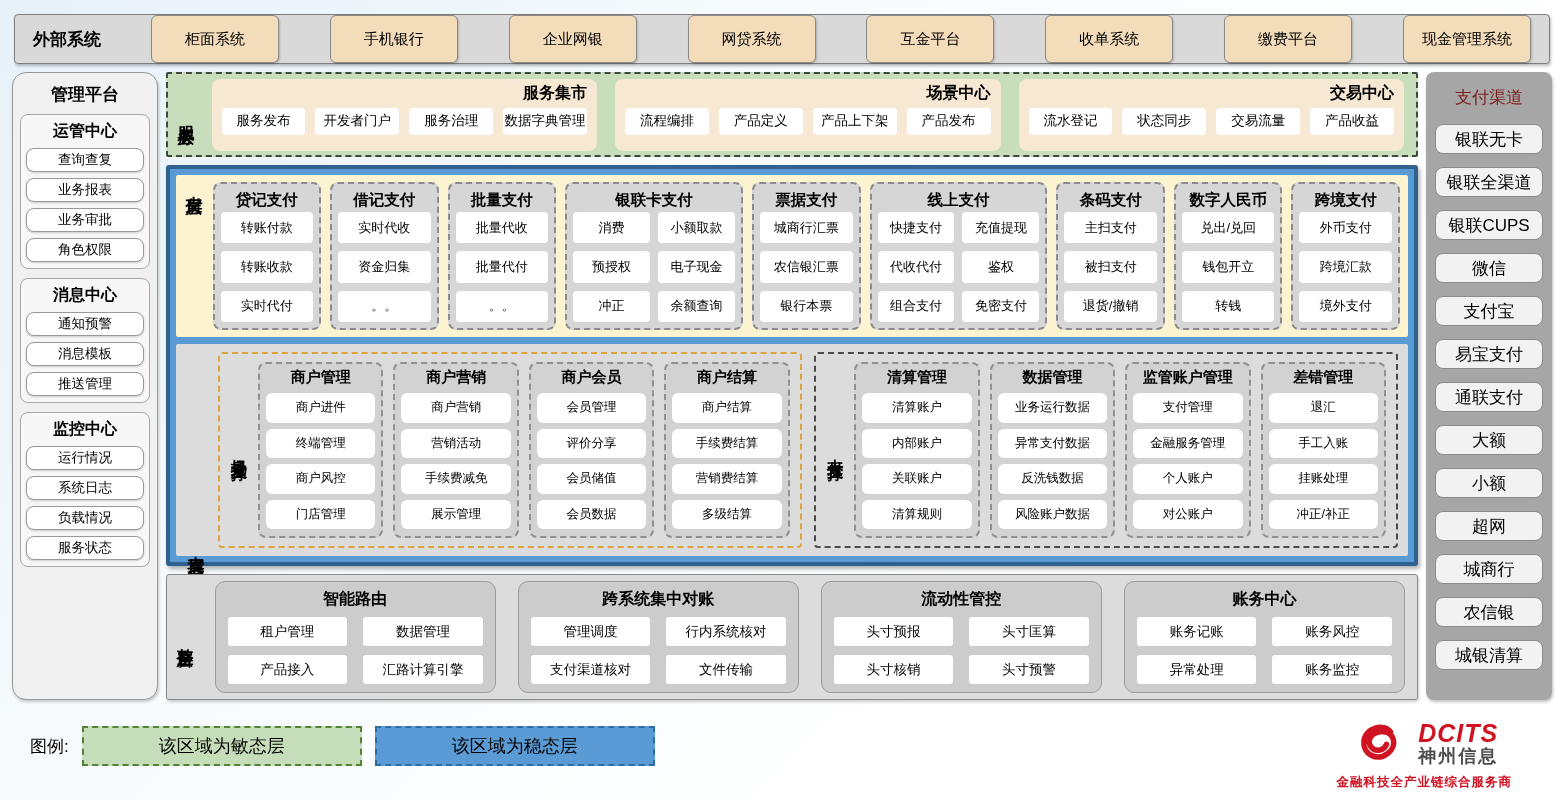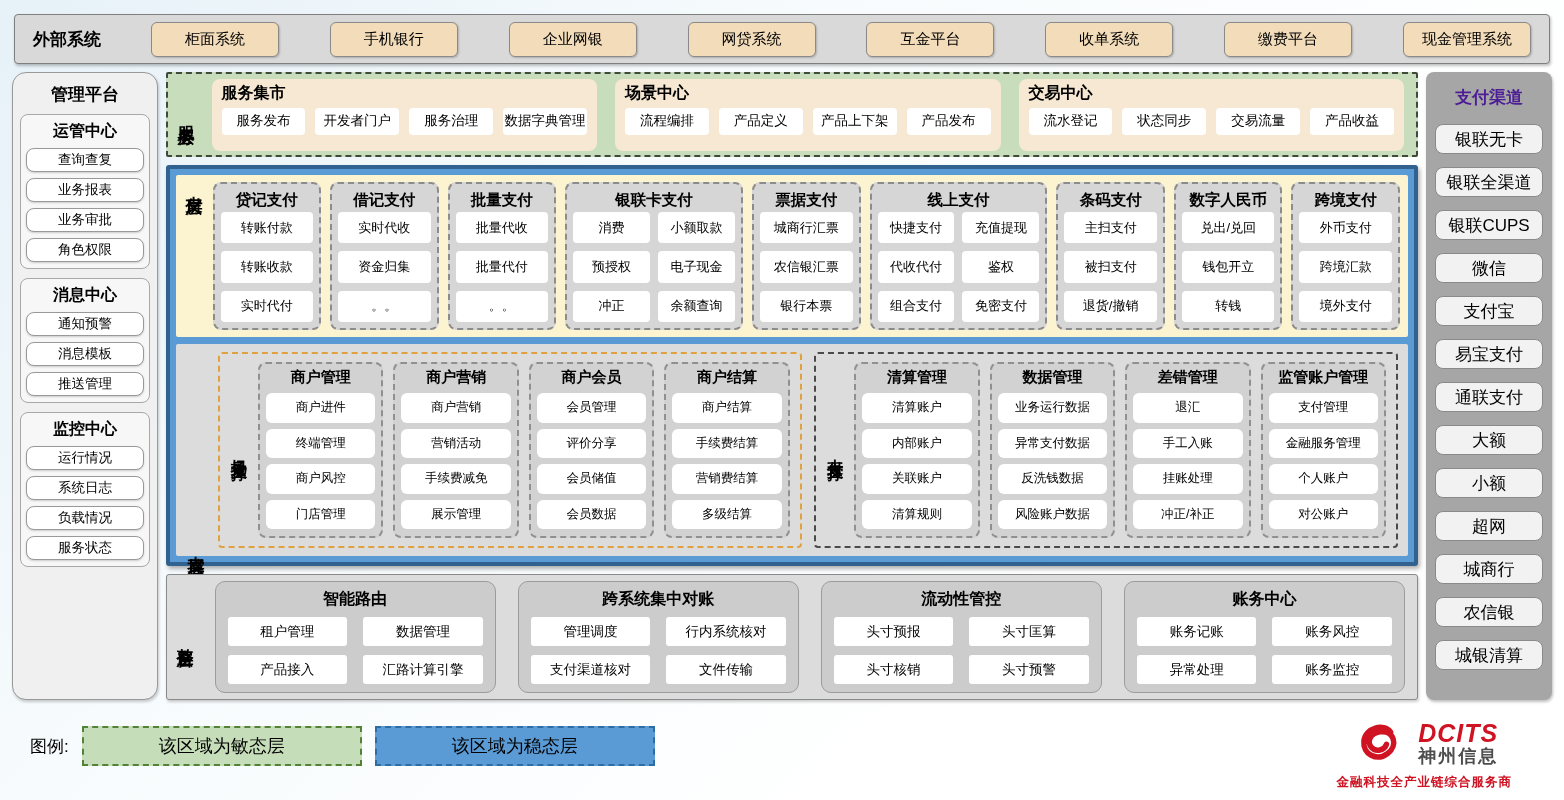--- a/index.html
+++ b/index.html
@@ -7,21 +7,21 @@
   body { font-family:"Liberation Sans","DejaVu Sans",sans-serif; }
   .page { width:1564px; height:800px; overflow:hidden; position:relative;
           background:linear-gradient(135deg,#e6f1f8 0%,#f7fbfd 35%,#ffffff 70%); }
 
   
   .topbar { margin:14px 14px 8px 14px; height:50px; background:#d9d9d9;
             border:1px solid #7f7f7f; border-radius:4px; display:flex; align-items:center;
             padding:0 18px; box-shadow:1px 2px 3px rgba(0,0,0,.25); }
   .topbar-label { font-weight:bold; font-size:17px; width:118px; color:#000; }
   .ext-items { flex:1; display:flex; justify-content:space-between; }
-  .ext-btn { width:128px; height:35px; background:#f2dcba; border:1px solid #8a8a8a;
+  .ext-btn { width:128px; height:48px; background:#f2dcba; border:1px solid #8a8a8a;
              border-radius:6px; display:flex; align-items:center; justify-content:center;
              font-size:15px; box-shadow:1px 1px 2px rgba(0,0,0,.2); }
 
   
   .main { display:flex; margin:0 12px; gap:8px; height:628px; }
 
   
   .left-sidebar { width:146px; background:#f0f0f0; border:1px solid #999; border-radius:14px;
                   padding:4px 7px; display:flex; flex-direction:column;
                   box-shadow:1px 2px 3px rgba(0,0,0,.2); }
@@ -37,21 +37,21 @@
   .center { flex:1; display:flex; flex-direction:column; min-width:0; }
 
   .vlabel { writing-mode:vertical-lr; text-orientation:upright; font-weight:bold;
             font-size:17px; line-height:1.15; letter-spacing:2px; flex:none; }
 
   
   .service-layer { height:88px; background:#c7ddbb; border:2px dashed #3f4a3a; border-radius:2px;
                    display:flex; align-items:center; padding:4px 12px 4px 8px; gap:16px;
                    margin-bottom:8px; }
   .svc-panel { flex:1; background:#f6e8d2; border-radius:8px; height:72px; padding:3px 10px; }
-  .svc-title { text-align:left; font-weight:bold; font-size:16px; padding:1px 0 4px;font-family:Liberation Serif, serif; }
+  .svc-title { text-align:right; font-weight:bold; font-size:16px; padding:1px 0 4px;font-family:Liberation Serif, serif; }
   .svc-row { display:flex; gap:10px; }
   .svc-btn { background:#fff; border-radius:4px; height:27px; flex:1; display:flex;
              align-items:center; justify-content:center; font-size:13.5px; }
 
   
   .stable-container { border:4px solid #30618f; background:#5b9bd5; border-radius:3px;
                       padding:6px; display:flex; flex-direction:column; gap:7px; margin-bottom:8px;
                       box-shadow:2px 3px 4px rgba(0,0,0,.3); }
   .payment-layer { background:#fcf3d0; border-radius:2px; display:flex; padding:7px 8px;
                    gap:9px; height:162px; align-items:stretch; }
@@ -84,21 +84,21 @@
   .int-panel { flex:1; background:#cccccc; border:1px solid #9c9c9c; border-radius:10px;
                height:112px; padding:4px 12px; }
   .int-title { text-align:center; font-weight:bold; font-size:16px; padding:3px 0 7px; }
   .int-grid { display:grid; grid-template-columns:1fr 1fr; gap:9px 16px; }
   .int-btn { background:#fff; height:29px; border-radius:3px; display:flex; align-items:center;
              justify-content:center; font-size:13.5px; white-space:nowrap; }
 
   
   .right-sidebar { width:126px; background:#a6a6a6; border-radius:8px; padding:6px 9px 10px;
                    display:flex; flex-direction:column; box-shadow:1px 2px 3px rgba(0,0,0,.25); }
-  .rc-title { color:#4c1d95; font-weight:bold; font-size:17px; text-align:center; padding:8px 0 2px; }
+  .rc-title { color:#7f1d1d; font-weight:normal; font-size:17px; text-align:center; padding:8px 0 2px; }
   .rc-btn { background:#f2f2f2; border:1px solid #8a8a8a; border-radius:8px; height:30px;
             margin-top:13px; display:flex; align-items:center; justify-content:center;
             font-size:17px; }
 
   
   .bottom { display:flex; align-items:flex-start; margin-top:16px; padding:0 24px 0 30px; }
   .legend-wrap { display:flex; align-items:center; margin-top:10px; }
   .legend-label { font-size:17px; color:#000; }
   .legend-box { width:280px; height:40px; display:flex; align-items:center; justify-content:center;
                 font-size:18px; margin-left:13px; }
@@ -322,32 +322,32 @@
                   <div class="sup-btn">清算规则</div>
                 </div>
                 <div class="sup-col">
                   <div class="sup-title">数据管理</div>
                   <div class="sup-btn">业务运行数据</div>
                   <div class="sup-btn">异常支付数据</div>
                   <div class="sup-btn">反洗钱数据</div>
                   <div class="sup-btn">风险账户数据</div>
                 </div>
                 <div class="sup-col">
+                  <div class="sup-title">监管账户管理</div>
+                  <div class="sup-btn">支付管理</div>
+                  <div class="sup-btn">金融服务管理</div>
+                  <div class="sup-btn">个人账户</div>
+                  <div class="sup-btn">对公账户</div>
+                </div>
+                <div class="sup-col">
                   <div class="sup-title">差错管理</div>
                   <div class="sup-btn">退汇</div>
                   <div class="sup-btn">手工入账</div>
                   <div class="sup-btn">挂账处理</div>
                   <div class="sup-btn">冲正/补正</div>
-                </div>
-                <div class="sup-col">
-                  <div class="sup-title">监管账户管理</div>
-                  <div class="sup-btn">支付管理</div>
-                  <div class="sup-btn">金融服务管理</div>
-                  <div class="sup-btn">个人账户</div>
-                  <div class="sup-btn">对公账户</div>
                 </div>
               </div>
             </div>
         </div>
       </div>
 
       <div class="integration-layer">
         <span class="vlabel">整合层</span>
         <div style="display:flex;flex:1;gap:22px;min-width:0;" id="int-panels">
             <div class="int-panel">

